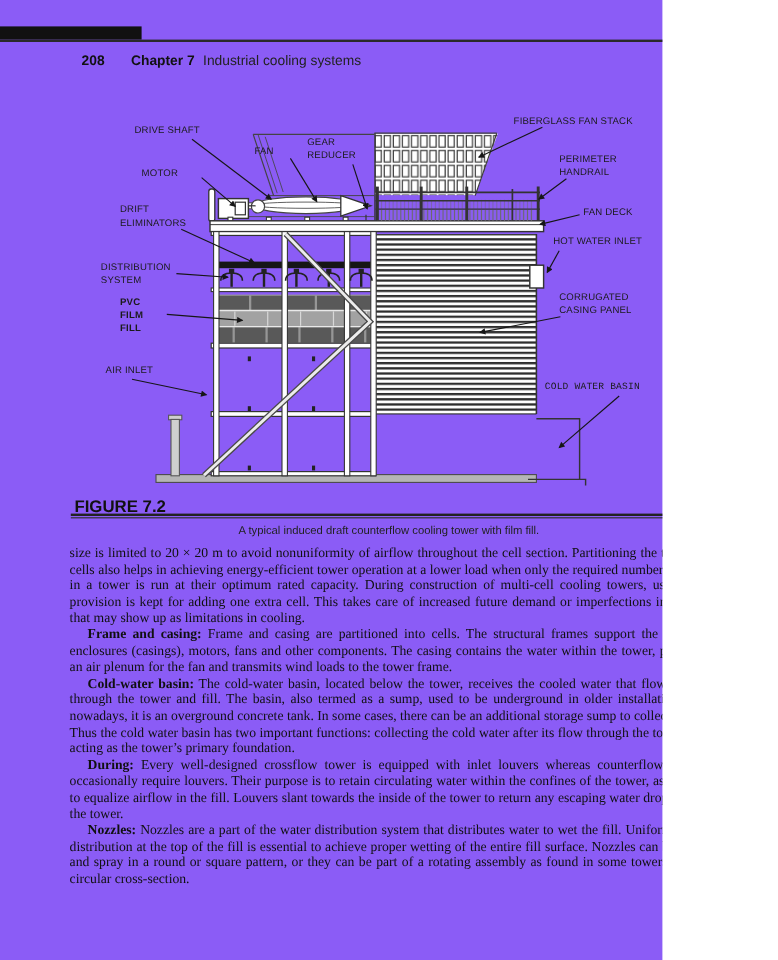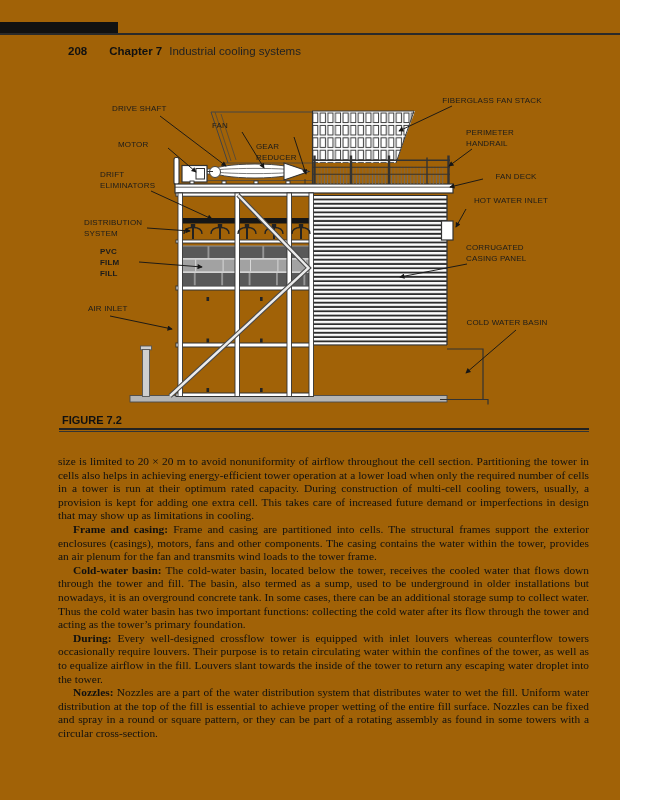--- a/index.html
+++ b/index.html
@@ -1,29 +1,29 @@
 <!DOCTYPE html>
 <html style="--ink: #1b1b1b; --line: #333333; --brick: #595959; --fill_bed: #a2a2a2; --slab: #b5b5b5; --drift_band: #161616;"><head>
 <meta charset="utf-8">
 <style>
   html,body{margin:0;padding:0;background:#fff;}
-  .page{position:relative;width:620px;height:800px;background:#a16207;overflow:hidden;
+  .page{position:relative;width:552px;height:800px;background:#8b5cf6;overflow:hidden;
         font-family:"Liberation Sans",sans-serif;}
   .topbar{position:absolute;left:0;top:22px;width:118px;height:11px;background:#111;}
   .toprule{position:absolute;left:0;top:33px;width:648px;height:2.2px;background:#2a2a2a;}
   .runhead{position:absolute;left:68px;top:44px;width:560px;
            font-size:11.5px;line-height:14px;color:#111;}
   .pgnum{font-weight:bold;margin-right:22px;}
   .chap{font-weight:bold;margin-right:7px;}
   .chaptitle{font-weight:normal;color:#222;}
   .diagram{position:absolute;left:0;top:0;width:648px;height:800px;pointer-events:none;}
   .dlabel{position:absolute;font-size:8px;line-height:11px;letter-spacing:0.15px;
           color:var(--ink,#1b1b1b);white-space:pre-line;text-align:left;}
-  .dlabel.la{text-align:center;}
-  .figlabel{position:absolute;left:62px;top:414px;font-size:11px;font-weight:bold;color:#111;}
+  .dlabel.la{text-align:left;}
+  .figlabel{position:absolute;left:62px;top:414px;font-size:14px;font-weight:bold;color:#111;}
   .figrule{position:absolute;left:59px;top:428px;width:530px;height:3.6px;
            border-top:2.3px solid #222;border-bottom:1px solid #333;box-sizing:border-box;}
   .figcaption{position:absolute;left:59px;top:436px;width:530px;text-align:center;
               font-size:9.4px;color:#222;}
   .bodytext{position:absolute;left:58px;top:455px;width:531px;text-align:justify;
             font-family:"Liberation Serif",serif;font-size:11.4px;line-height:13.6px;color:#101010;}
   .bodytext p{margin:0;text-indent:15px;}
   .bodytext p.noindent{text-indent:0;}
   .lead{font-weight:bold;}
 </style>
@@ -227,42 +227,43 @@
       <line x1="472" y1="149" x2="449" y2="166"></line>
       <line x1="483" y1="179" x2="450" y2="187"></line>
       <line x1="466" y1="209" x2="456" y2="227"></line>
       <line x1="467" y1="264" x2="400" y2="277"></line>
       <line x1="516" y1="330" x2="466" y2="373"></line>
     </g>
   </svg>
 
   <div class="dlabel" style="left:112px;top:103px;width:80px;">DRIVE SHAFT</div>
   <div class="dlabel" style="left:212px;top:120px;width:50px;">FAN</div>
-  <div class="dlabel" style="left:256px;top:113px;width:56px;margin-top:28px;">GEAR
+  <div class="dlabel" style="left:256px;top:113px;width:56px;">GEAR
 REDUCER</div>
   <div class="dlabel" style="left:118px;top:139px;width:52px;">MOTOR</div>
   <div class="dlabel" style="left:100px;top:169px;width:72px;">DRIFT
 ELIMINATORS</div>
   <div class="dlabel" style="left:84px;top:217px;width:64px;">DISTRIBUTION
 SYSTEM</div>
   <div class="dlabel" style="left:100px;top:246px;width:38px;font-weight:bold;">PVC
 FILM
 FILL</div>
   <div class="dlabel" style="left:88px;top:303px;width:58px;">AIR INLET</div>
   <div class="dlabel la" style="left:428px;top:95px;width:128px;">FIBERGLASS FAN STACK</div>
   <div class="dlabel" style="left:466px;top:127px;width:64px;">PERIMETER
 HANDRAIL</div>
   <div class="dlabel la" style="left:486px;top:171px;width:60px;">FAN DECK</div>
   <div class="dlabel la" style="left:461px;top:195px;width:100px;">HOT WATER INLET</div>
   <div class="dlabel" style="left:466px;top:242px;width:84px;">CORRUGATED
 CASING PANEL</div>
-  <div class="dlabel la" style="left:454px;top:317px;width:106px;">COLD WATER BASIN</div>
+  <div class="dlabel la" style="left:454px;top:317px;width:106px;font-family:Liberation Mono, monospace;">COLD WATER BASIN</div>
 
   <div class="figlabel">FIGURE 7.2</div>
   <div class="figrule"></div>
+  <div class="figcaption">A typical induced draft counterflow cooling tower with film fill.</div>
 
   <div class="bodytext">
     <p class="noindent"><b class="lead"></b><span>size is limited to 20 × 20 m to avoid nonuniformity of airflow throughout the cell section. Partitioning the tower in cells also helps in achieving energy-efficient tower operation at a lower load when only the required number of cells in a tower is run at their optimum rated capacity. During construction of multi-cell cooling towers, usually, a provision is kept for adding one extra cell. This takes care of increased future demand or imperfections in design that may show up as limitations in cooling.</span></p>
     <p><b class="lead">Frame and casing:</b><span> Frame and casing are partitioned into cells. The structural frames support the exterior enclosures (casings), motors, fans and other components. The casing contains the water within the tower, provides an air plenum for the fan and transmits wind loads to the tower frame.</span></p>
     <p><b class="lead">Cold-water basin:</b><span> The cold-water basin, located below the tower, receives the cooled water that flows down through the tower and fill. The basin, also termed as a sump, used to be underground in older installations but nowadays, it is an overground concrete tank. In some cases, there can be an additional storage sump to collect water. Thus the cold water basin has two important functions: collecting the cold water after its flow through the tower and acting as the tower’s primary foundation.</span></p>
     <p><b class="lead">During:</b><span> Every well-designed crossflow tower is equipped with inlet louvers whereas counterflow towers occasionally require louvers. Their purpose is to retain circulating water within the confines of the tower, as well as to equalize airflow in the fill. Louvers slant towards the inside of the tower to return any escaping water droplet into the tower.</span></p>
     <p><b class="lead">Nozzles:</b><span> Nozzles are a part of the water distribution system that distributes water to wet the fill. Uniform water distribution at the top of the fill is essential to achieve proper wetting of the entire fill surface. Nozzles can be fixed and spray in a round or square pattern, or they can be part of a rotating assembly as found in some towers with a circular cross-section.</span></p>
   </div>
 
 </div>

